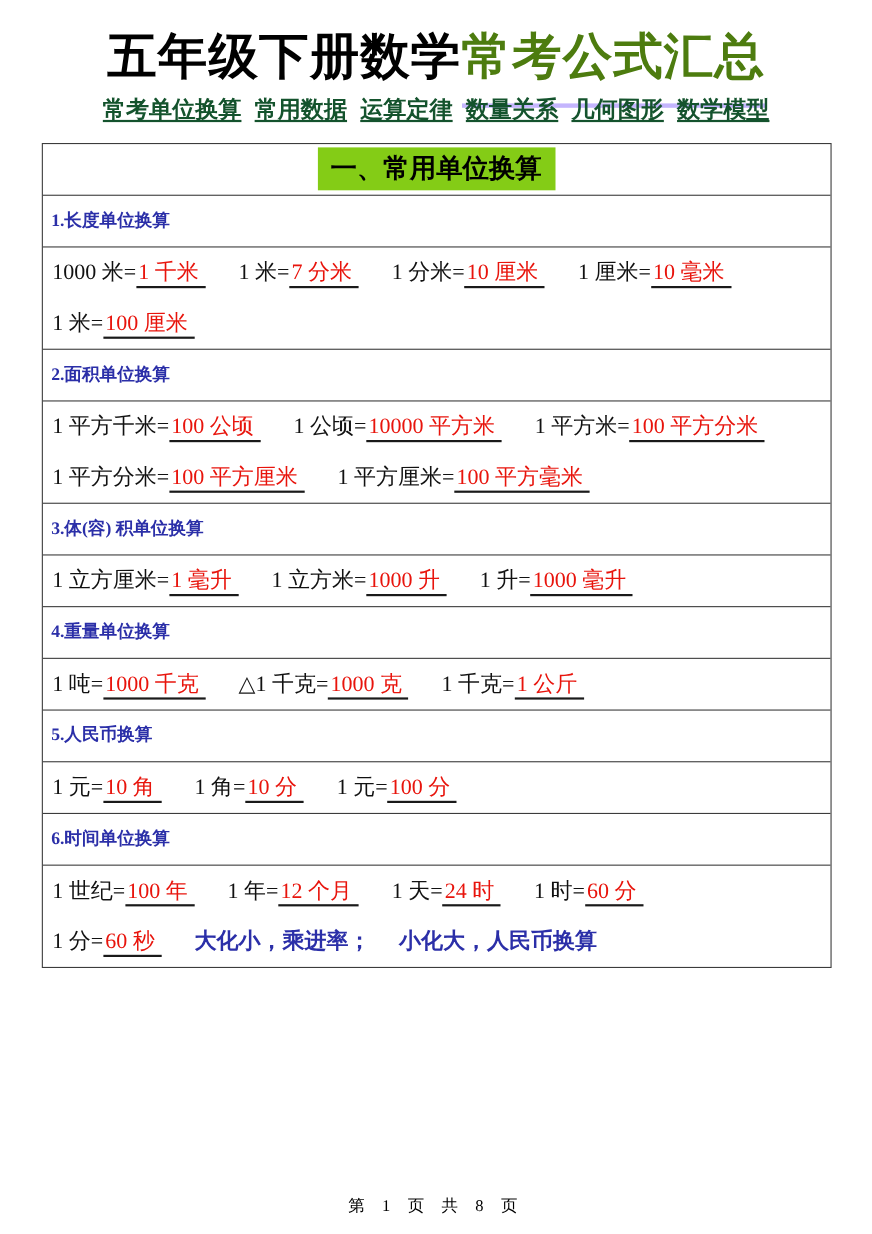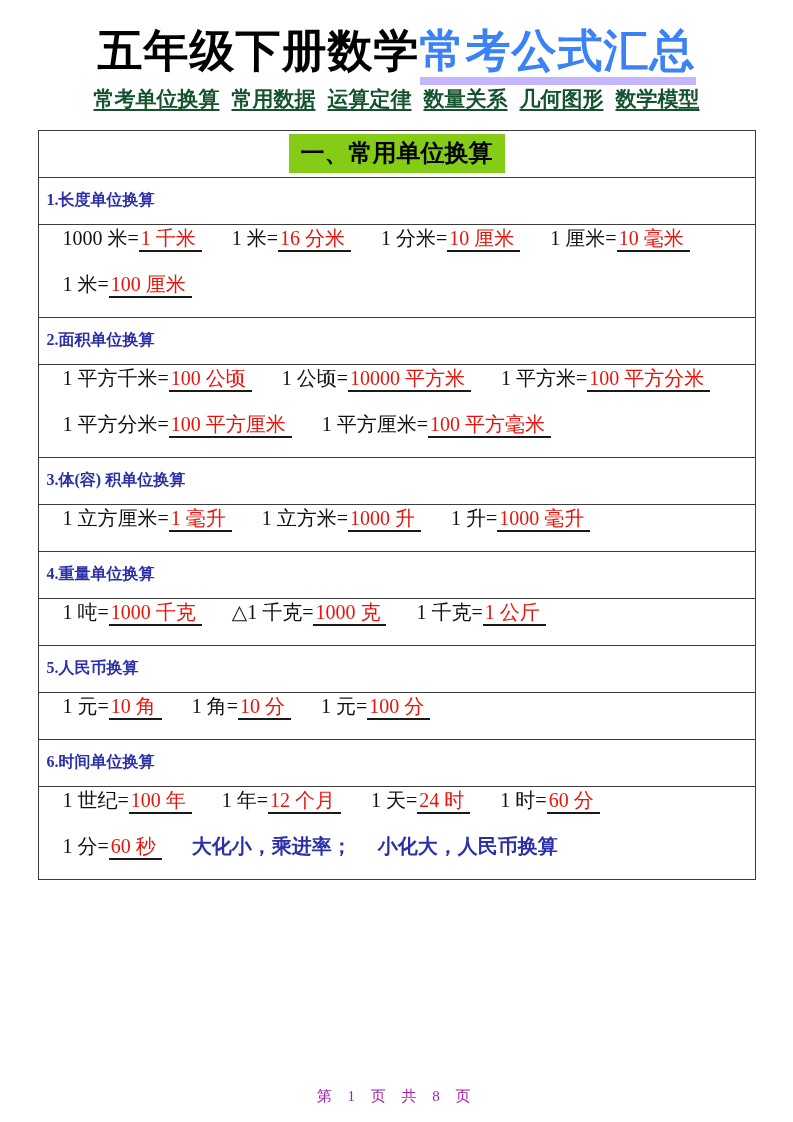--- a/index.html
+++ b/index.html
@@ -9,21 +9,21 @@
     position:relative;overflow:hidden;
   }
   .page{width:793px;height:1122px;position:relative;}
 
   
   .title{
     text-align:center;margin-top:26px;font-size:45px;font-weight:bold;
     letter-spacing:1px;line-height:1.15;color:#000;
   }
   .title .title-red{
-    color:#3b82f6;border-bottom:8px solid #c4b5fd;padding-bottom:1px;
+    color:#4d7c0f;border-bottom:4px solid #c4b5fd;padding-bottom:18px;
   }
 
   
   .nav{
     text-align:center;margin-top:7px;font-size:21px;font-weight:bold;
   }
   .nav a{
     color:#14532d;text-decoration:underline;text-underline-offset:3px;
     margin:0 6px;cursor:pointer;
   }
@@ -39,38 +39,38 @@
     height:46px;display:flex;align-items:center;justify-content:center;
     font-size:24px;font-weight:bold;color:#000;
   }
   .header-row .hl{background:#84cc16;padding:3px 12px 4px;}
   .heading-row{
     height:47px;display:flex;align-items:center;padding-left:8px;
     font-size:16px;font-weight:bold;color:#2b2fa8;box-sizing:border-box;
   }
   .content-row{padding:0;}
   .f-line{
-    height:46px;display:flex;align-items:flex-start;padding-left:24px;
+    height:46px;display:flex;align-items:center;padding-left:9px;
     font-size:20px;color:#111;box-sizing:border-box;white-space:nowrap;
   }
   .seg{margin-right:30px;white-space:nowrap;}
   .seg .pre{color:#111;}
   .seg .val{
     color:#e8140c;border-bottom:2px solid #1a1a1a;
     padding:0 6px 1px 2px;
   }
   .tip{
     color:#2b2fa8;font-weight:bold;margin-right:26px;
     white-space:nowrap;font-size:20px;
   }
 
   
   .footer{
     position:absolute;left:0;bottom:42px;width:100%;
-    text-align:center;font-size:15px;color:#a21caf;letter-spacing:6px;
+    text-align:center;font-size:15px;color:#000000;letter-spacing:6px;
   }
 </style>
 </head>
 <body>
 
 <div class="page">
 
   <div class="title">
     <span>五年级下册数学</span><span class="title-red">常考公式汇总</span>
   </div>
@@ -79,21 +79,21 @@
 
   <div class="sheet-table">
     <div class="t-row header-row">
       <span class="hl">一、常用单位换算</span>
     </div>
     <div id="table-body">
         <div class="t-row heading-row">1.长度单位换算</div>
         <div class="t-row content-row">
           <div class="f-line">
             <span class="seg"><span class="pre">1000 米=</span><span class="val">1 千米</span></span>
-            <span class="seg"><span class="pre">1 米=</span><span class="val">16 分米</span></span>
+            <span class="seg"><span class="pre">1 米=</span><span class="val">7 分米</span></span>
             <span class="seg"><span class="pre">1 分米=</span><span class="val">10 厘米</span></span>
             <span class="seg"><span class="pre">1 厘米=</span><span class="val">10 毫米</span></span>
           </div>
           <div class="f-line">
             <span class="seg"><span class="pre">1 米=</span><span class="val">100 厘米</span></span>
           </div>
         </div>
         <div class="t-row heading-row">2.面积单位换算</div>
         <div class="t-row content-row">
           <div class="f-line">

